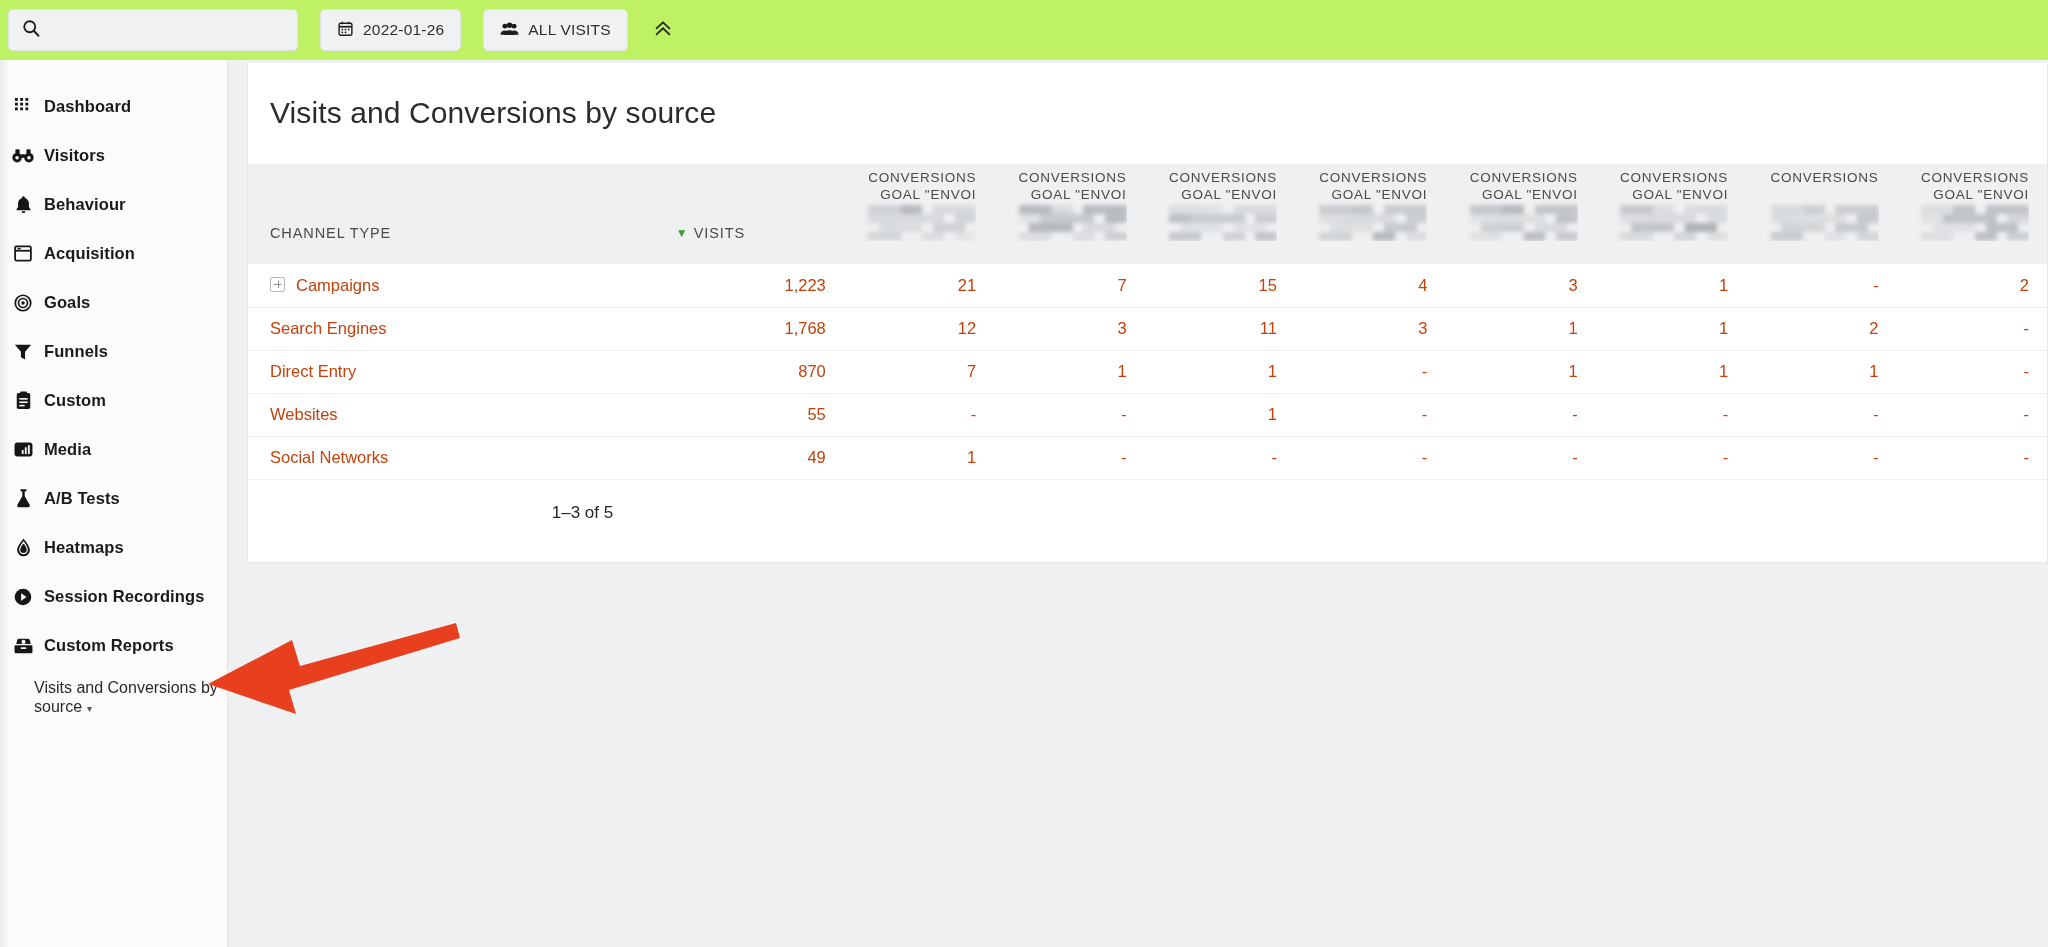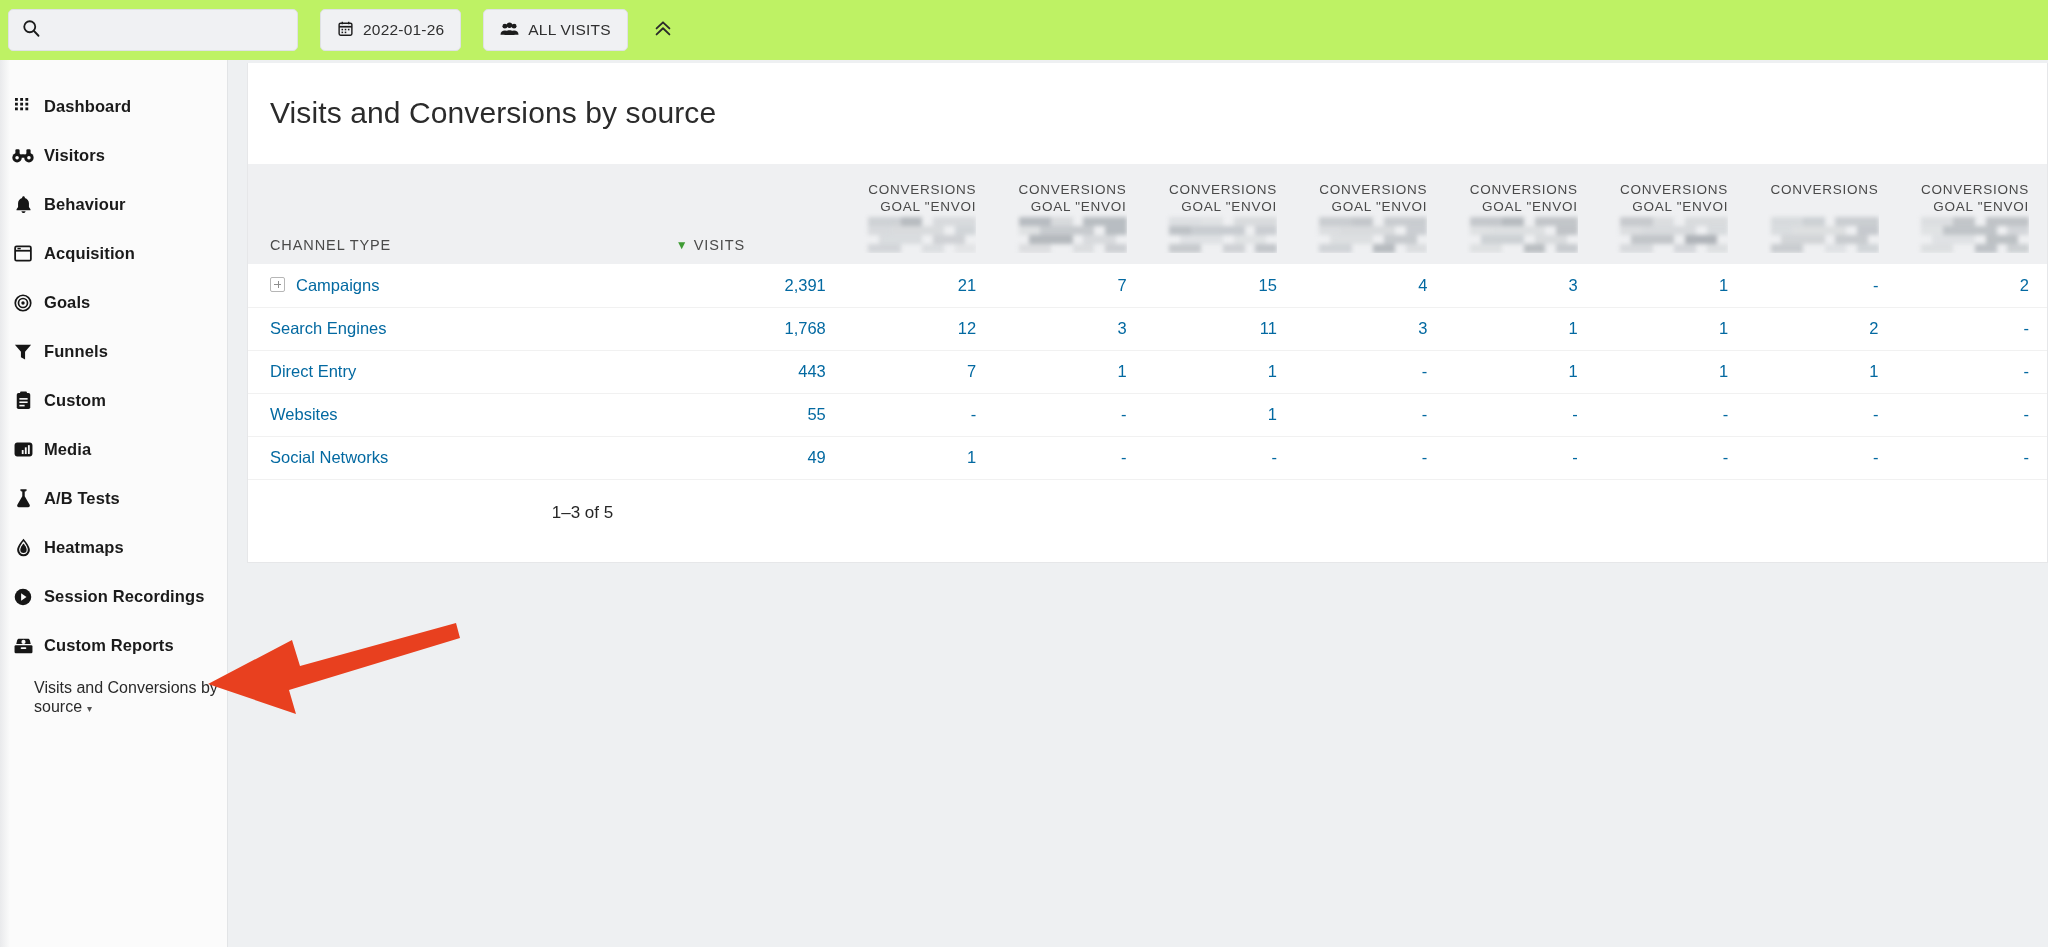--- a/index.html
+++ b/index.html
@@ -154,21 +154,21 @@
   
   table.rpt {
     width: 100%;
     border-collapse: collapse;
     table-layout: fixed;
     margin-top: 34px;
   }
   table.rpt thead tr { background: #eff0f2; height: 100px; }
   table.rpt thead th {
     vertical-align: bottom;
-    padding-bottom: 11px;
+    padding-bottom: 23px;
     font-weight: normal;
   }
   th.c-channel {
     width: 300px;
     text-align: left;
     padding-left: 22px;
     font-size: 14.5px;
     letter-spacing: 0.9px;
     color: #4a4a4a;
   }
@@ -227,21 +227,21 @@
   .blurbox i {
     position: absolute;
     display: block;
     background: #b9bdc1;
   }
 
   table.rpt tbody tr { height: 43px; }
   table.rpt tbody tr td {
     border-bottom: 1px solid #f1f1f1;
     font-size: 16.5px;
-    color: #0369a1;
+    color: #c2410c;
   }
   td.v-label {
     text-align: left;
     padding-left: 22px;
     white-space: nowrap;
   }
   td.v-num {
     text-align: right;
     padding-right: 18px;
   }
@@ -652,21 +652,21 @@
             </div>
           </th>
         </tr>
       </thead>
 
       <tbody>
         <tr>
           <td class="v-label">
             <span class="expander"></span><span>Campaigns</span>
           </td>
-          <td class="v-num">2,391</td>
+          <td class="v-num">1,223</td>
           <td class="v-num">21</td>
           <td class="v-num">7</td>
           <td class="v-num">15</td>
           <td class="v-num">4</td>
           <td class="v-num">3</td>
           <td class="v-num">1</td>
           <td class="v-num">-</td>
           <td class="v-num">2</td>
         </tr>
         <tr>
@@ -680,21 +680,21 @@
           <td class="v-num">3</td>
           <td class="v-num">1</td>
           <td class="v-num">1</td>
           <td class="v-num">2</td>
           <td class="v-num">-</td>
         </tr>
         <tr>
           <td class="v-label">
             <span>Direct Entry</span>
           </td>
-          <td class="v-num">443</td>
+          <td class="v-num">870</td>
           <td class="v-num">7</td>
           <td class="v-num">1</td>
           <td class="v-num">1</td>
           <td class="v-num">-</td>
           <td class="v-num">1</td>
           <td class="v-num">1</td>
           <td class="v-num">1</td>
           <td class="v-num">-</td>
         </tr>
         <tr>

